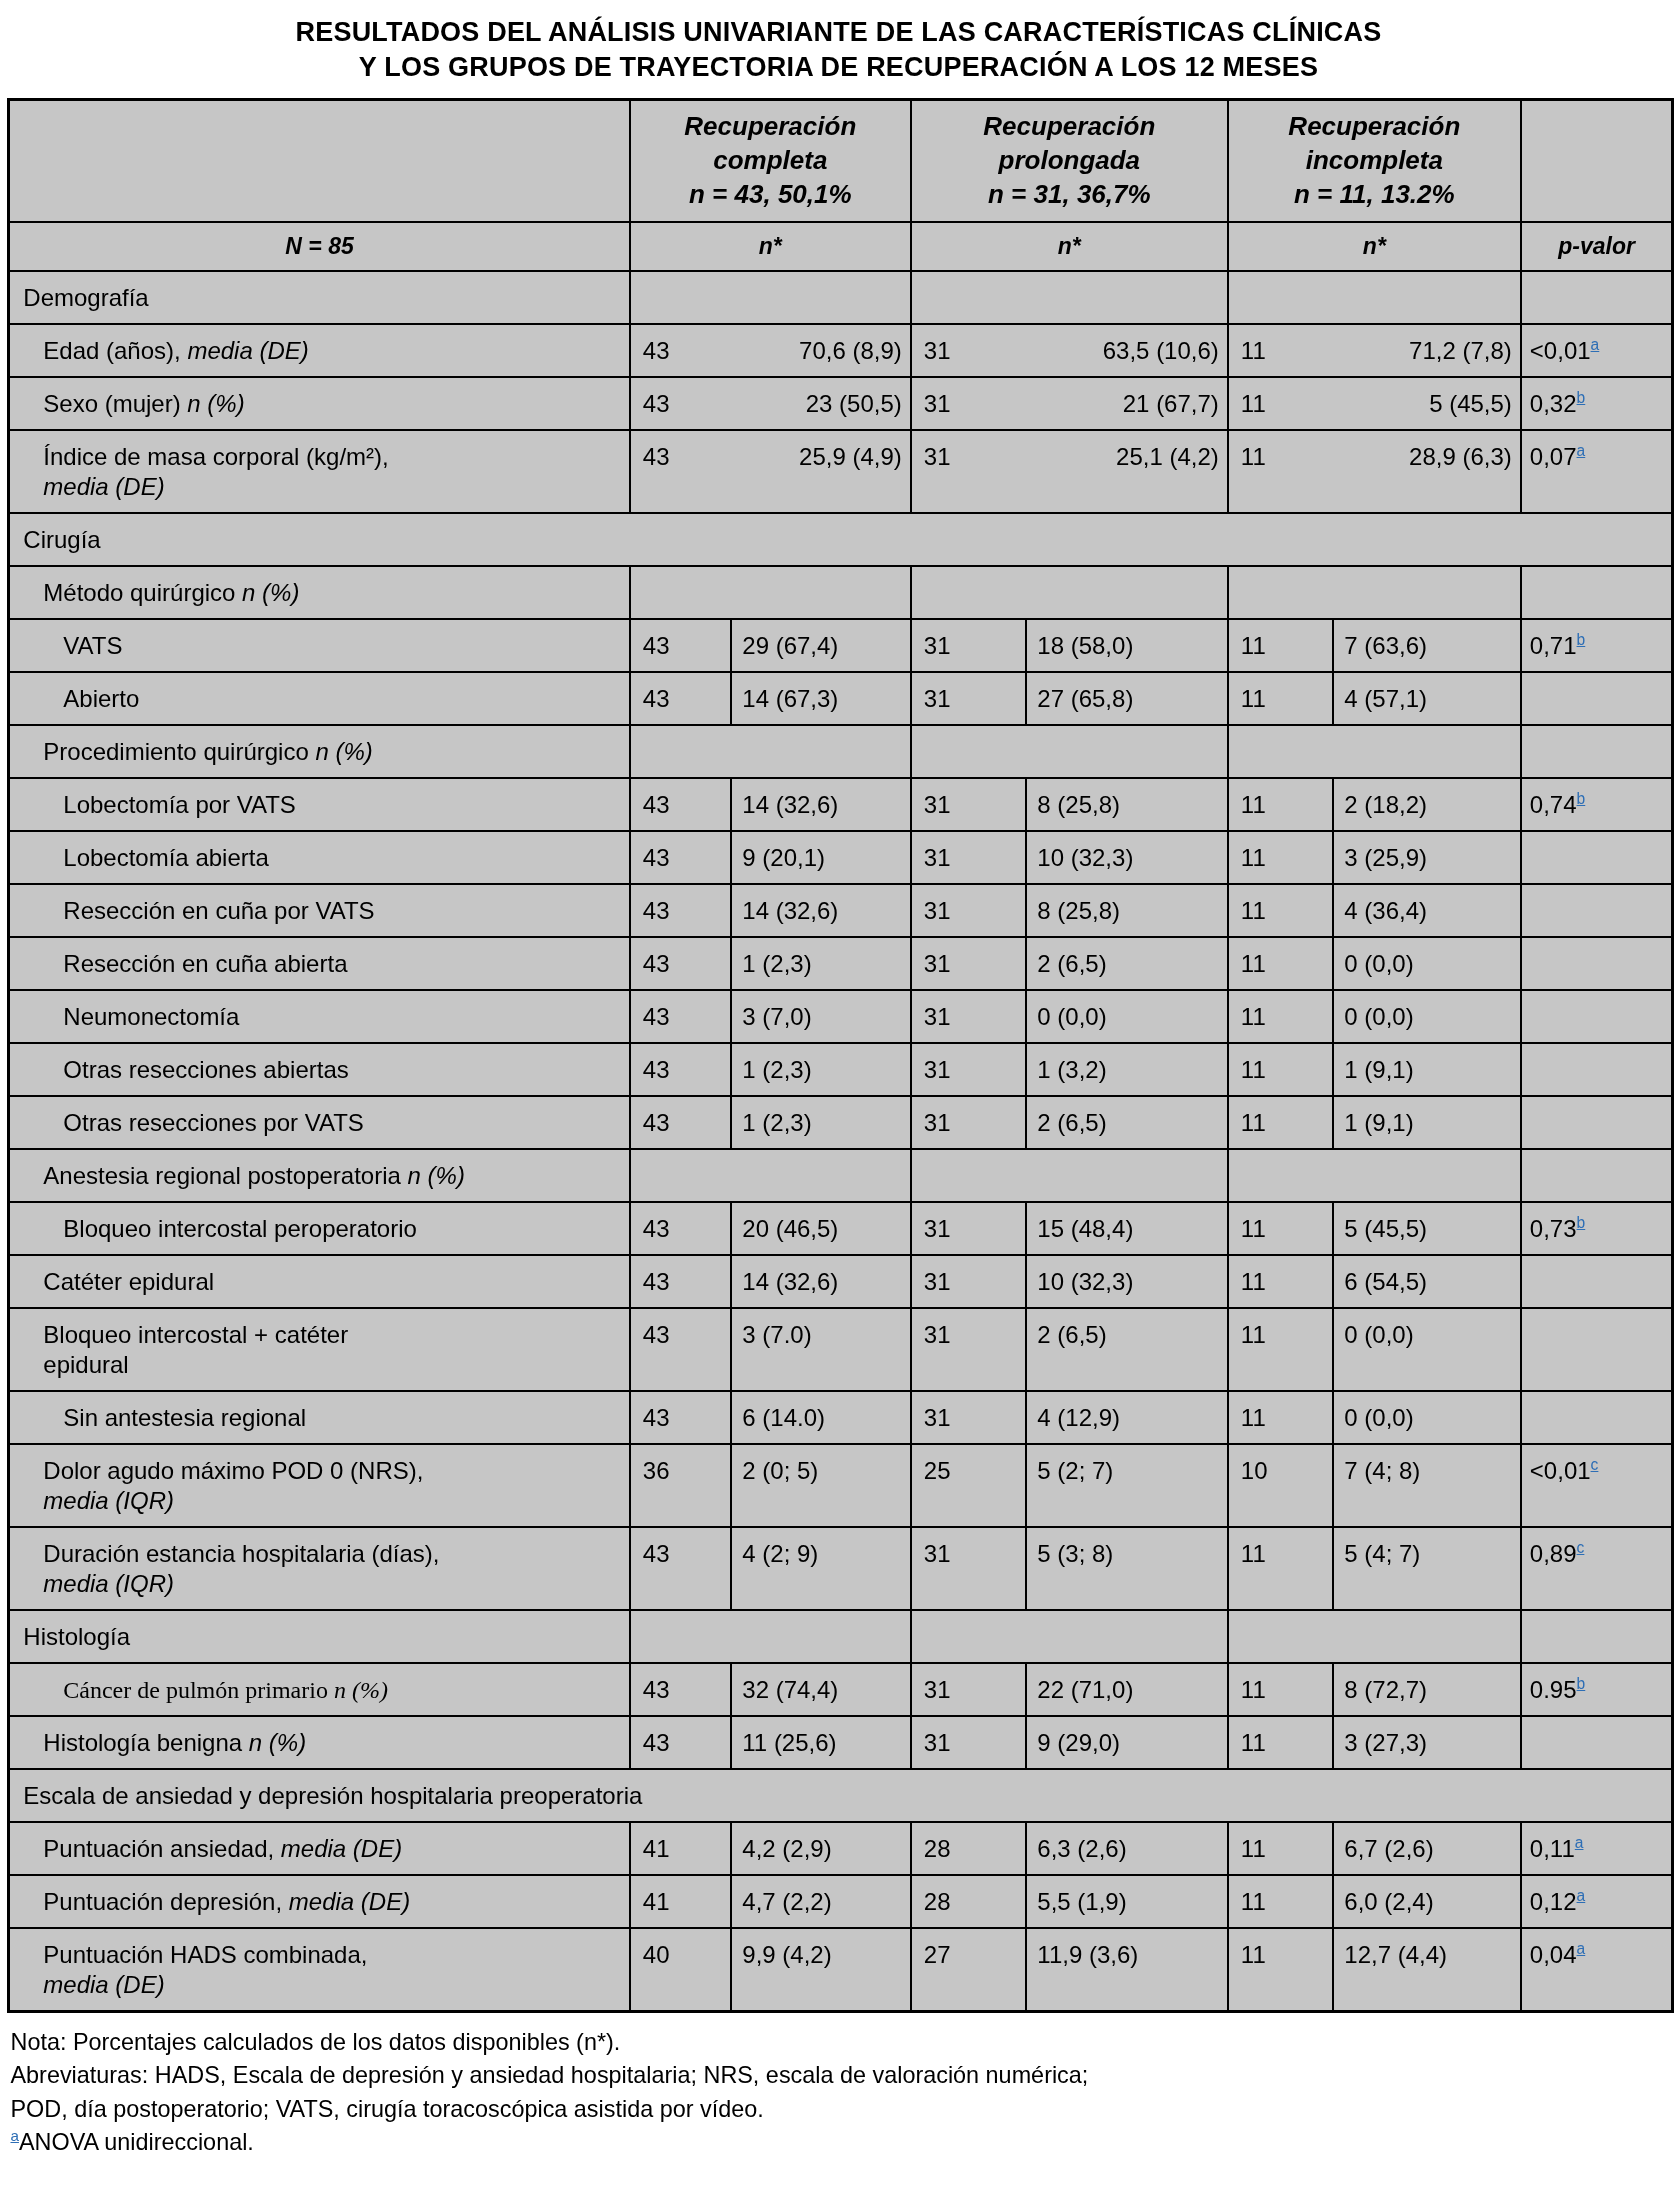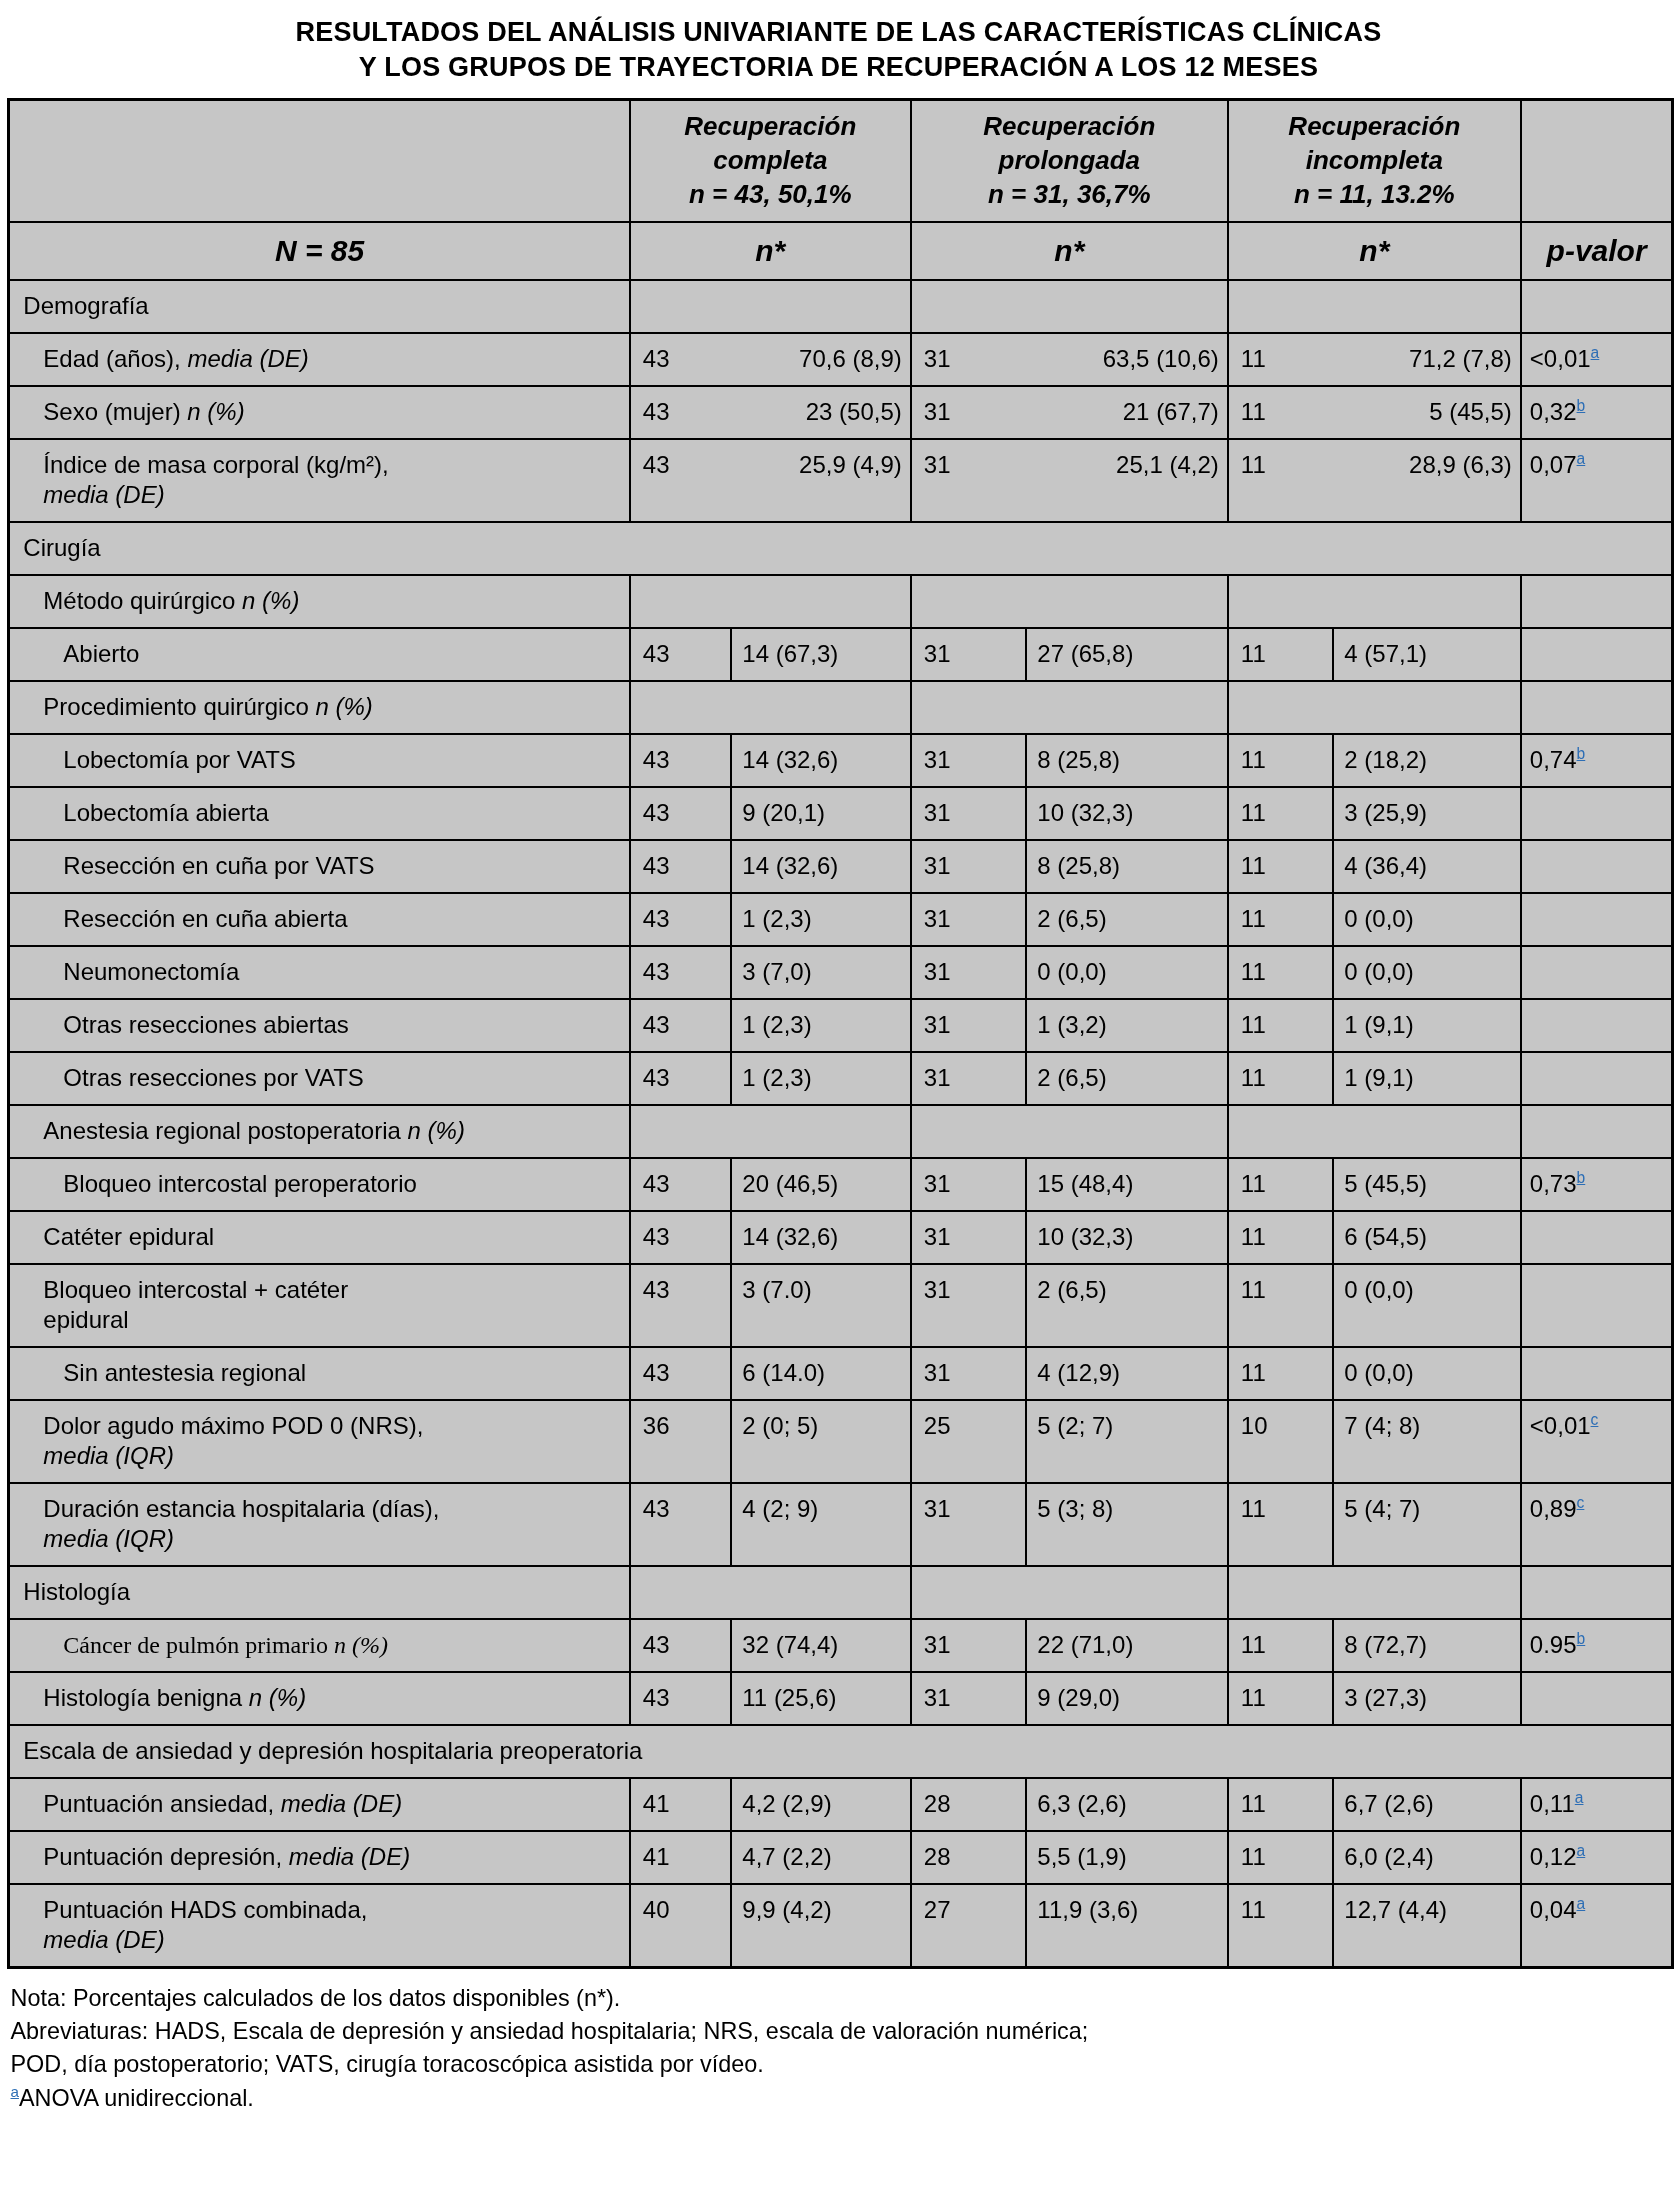--- a/index.html
+++ b/index.html
@@ -8,21 +8,21 @@
   .page { padding: 14.5px 7.3px 19.4px; }
 
   .title div { text-align: center; font-weight: bold; font-size: 27px; line-height: 1.3; letter-spacing: 0.2px; }
 
   table { border-collapse: collapse; table-layout: fixed; width: 1662px; margin: 13px auto 0; border: 3.2px solid #000; }
   td { background: #c6c6c6; border: 2.4px solid #000; font-size: 24px; line-height: 1.25;
        padding: 10.5px 6.5px; vertical-align: top; overflow: hidden; }
 
   .ghead { font-weight: bold; font-style: italic; text-align: center; white-space: pre-line;
            font-size: 26px; line-height: 1.3; padding: 9.7px 3.2px; vertical-align: middle; }
-  .subh  { font-weight: bold; font-style: italic; text-align: center; font-size: 30px; padding: 9px 3.2px; }
+  .subh  { font-weight: bold; font-style: italic; text-align: center; font-size: 23px; padding: 9px 3.2px; }
 
   .lbl { padding-right: 19px; }
   .lbl i { font-style: italic; }
   .ncell { padding-left: 12px; }
   .vcell { padding-left: 10.5px; }
   .pcell { padding-left: 8px; padding-right: 3.2px; }
   .mcell { padding-left: 12px; padding-right: 8px; }
   .mwrap { display: flex; justify-content: space-between; align-items: flex-start; }
   .mwrap .vval { text-align: right; }
 
@@ -152,20 +152,30 @@
           <td class="lbl" colspan="8" style="padding-left: 13px;"><span>Cirugía</span></td>
         </tr>
         <tr class="secrow">
           <td class="lbl" style="padding-left: 33px;"><span>Método quirúrgico </span><i>n (%)</i></td>
           <td class="ecell" colspan="2"></td>
           <td class="ecell" colspan="2"></td>
           <td class="ecell" colspan="2"></td>
           <td class="pcell"></td>
         </tr>
         <tr class="datarow">
+          <td class="lbl" style="padding-left: 53px;"><span>VATS</span></td>
+          <td class="ncell">43</td>
+          <td class="vcell">29 (67,4)</td>
+          <td class="ncell">31</td>
+          <td class="vcell">18 (58,0)</td>
+          <td class="ncell">11</td>
+          <td class="vcell">7 (63,6)</td>
+          <td class="pcell">0,71<sup class="mark">b</sup></td>
+        </tr>
+        <tr class="datarow">
           <td class="lbl" style="padding-left: 53px;"><span>Abierto</span></td>
           <td class="ncell">43</td>
           <td class="vcell">14 (67,3)</td>
           <td class="ncell">31</td>
           <td class="vcell">27 (65,8)</td>
           <td class="ncell">11</td>
           <td class="vcell">4 (57,1)</td>
           <td class="pcell"></td>
         </tr>
         <tr class="secrow">

